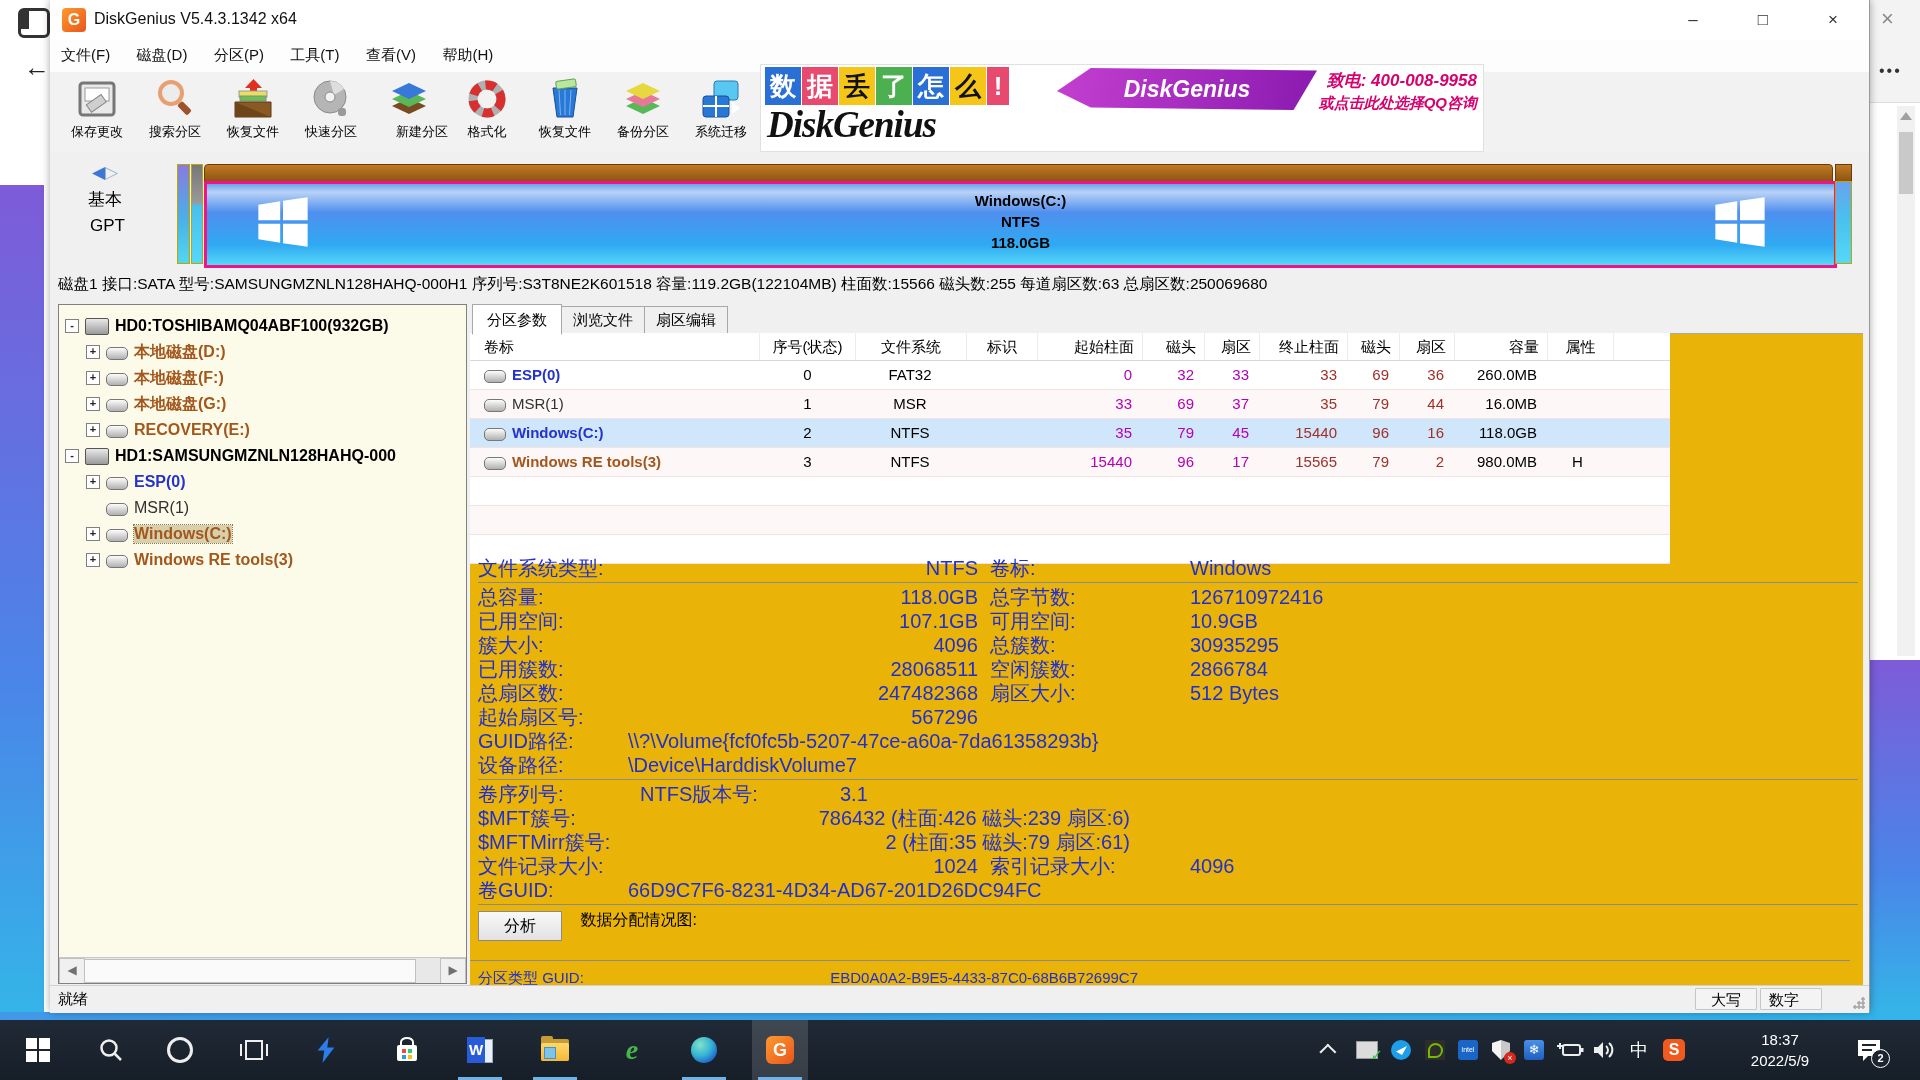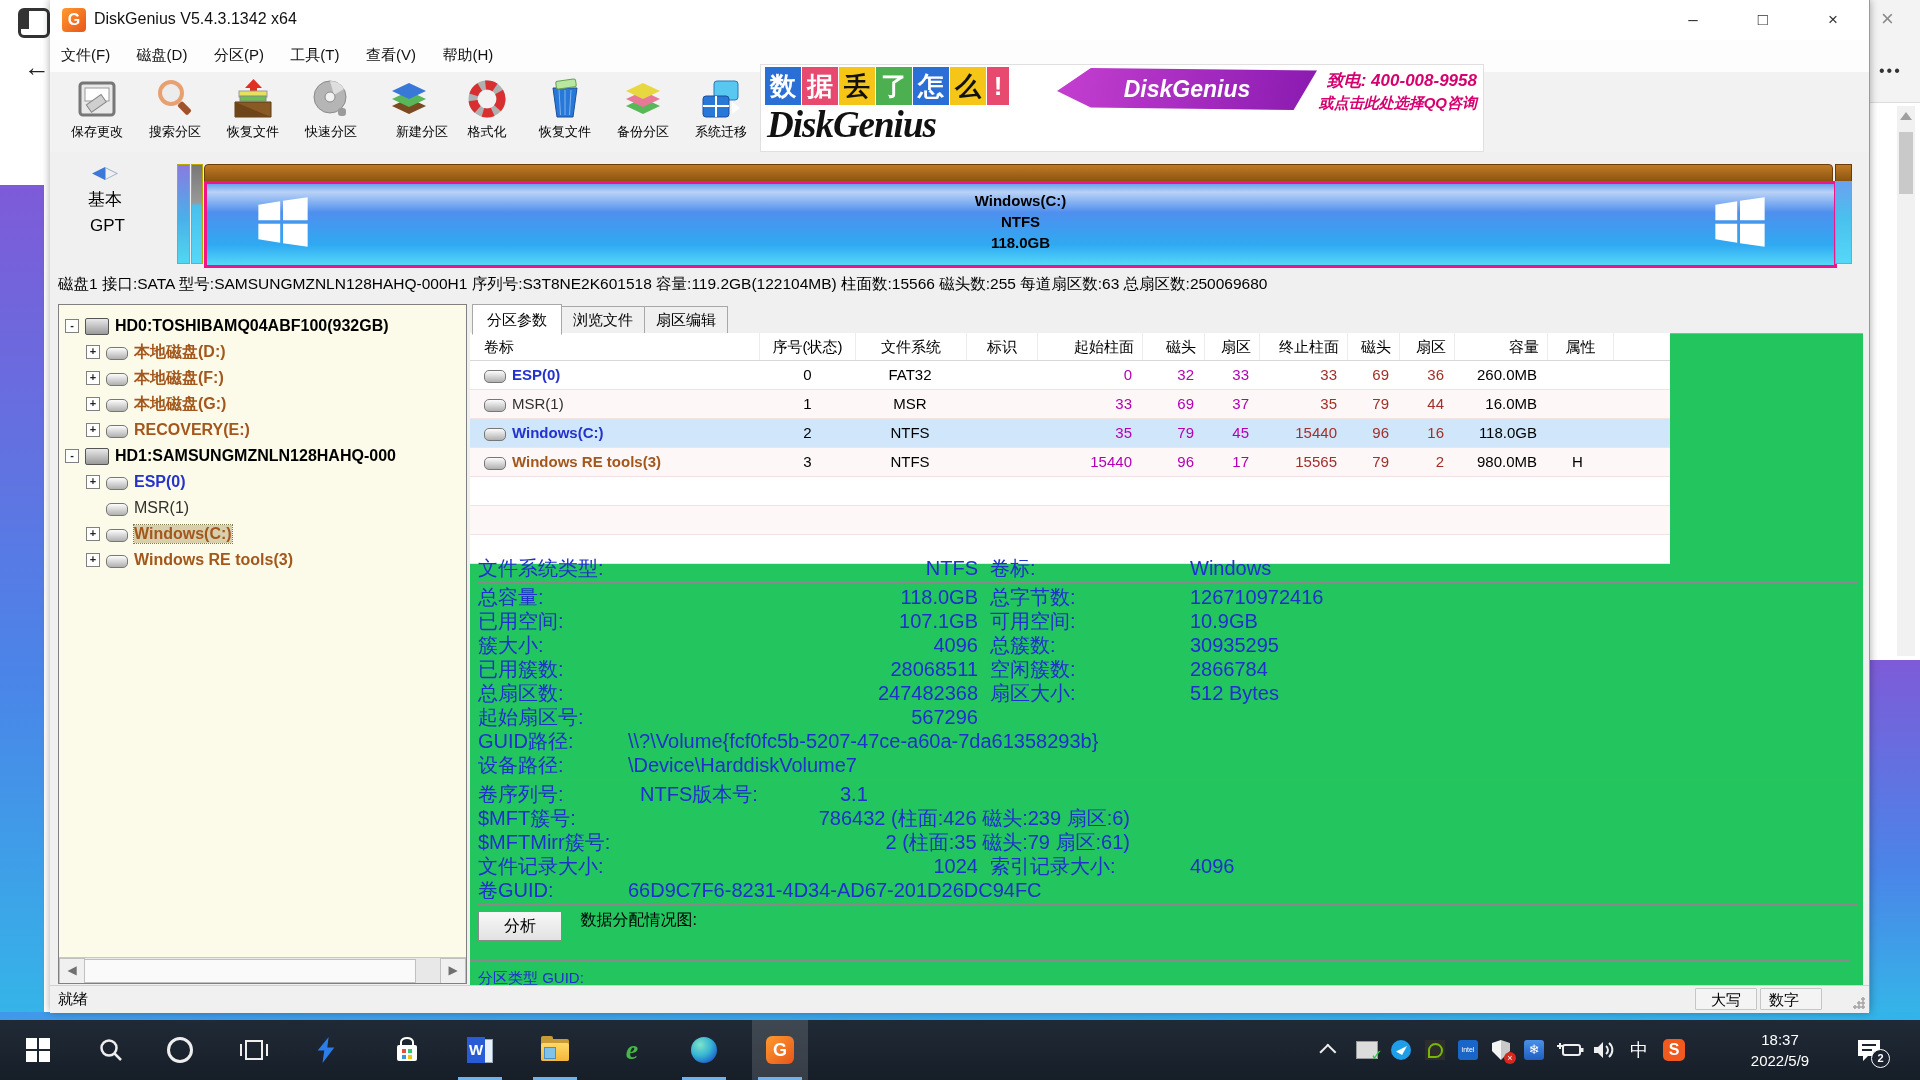--- a/index.html
+++ b/index.html
@@ -82,21 +82,21 @@
     background:linear-gradient(180deg,#e8e8e8,#9a9a9a);}
   .pt-ico{flex:0 0 20px;height:11px;margin:2px 6px 0 0;border:1px solid #777;border-radius:5px;
     background:linear-gradient(180deg,#fdfdfd,#b0b0b0);}
   .tlabel{font-size:16px;font-weight:bold;}
   .t-black{color:#000;} .t-brown{color:#a3571c;} .t-blue{color:#2433cc;} .t-gray{color:#303030;font-weight:normal;}
   .tsel{background:#d8d0ac;outline:1px dotted #86794f;}
   #tree-hscroll{position:absolute;left:0;bottom:0;width:100%;height:25px;background:#e8e8e8;border-top:1px solid #c8c8c8;}
   .harrow{position:absolute;top:0;width:24px;height:24px;background:#f0f0f0;border:1px solid #c0c0c0;color:#707070;font-size:12px;line-height:23px;text-align:center;}
   #tree-thumb{position:absolute;left:25px;top:1px;width:330px;height:22px;background:#fafafa;border:1px solid #c0c0c0;}
 
-  #rightpanel{position:absolute;left:420px;top:0;width:1393px;height:685px;background:#22c55e;overflow:hidden;}
+  #rightpanel{position:absolute;left:420px;top:0;width:1393px;height:685px;background:#eab308;overflow:hidden;}
   #tabstrip{position:absolute;left:0;top:0;width:100%;height:33px;background:#f0f0f0;border-bottom:1px solid #a8a8a8;}
   .tab{position:absolute;top:6px;height:26px;line-height:26px;text-align:center;font-size:15px;color:#000;border:1px solid #a8a8a8;background:#f0f0f0;}
   .tab.active{top:4px;height:29px;line-height:29px;background:#fff;border-bottom:1px solid #fff;z-index:2;}
 
   #table{position:absolute;left:0;top:33px;width:1200px;}
   .hrow{display:flex;height:27px;line-height:27px;border-bottom:1px solid #d8d8d8;background:#fff;font-size:15px;color:#000;}
   .hrow>div{border-right:1px solid #ececec;}
   .drow-t{display:flex;height:28px;line-height:28px;font-size:15px;border-bottom:1px solid #f2e3e3;background:#fff;}
   .drow-t.alt{background:#fdf7f7;}
   .drow-t.sel{background:#cfe6fb;}
@@ -559,20 +559,21 @@
           <div class="ddiv"></div>
         </div>
 
         <div id="analyze-row">
           <span id="analyze-btn">分析</span>
           <span id="alloc-lbl">数据分配情况图:</span>
         </div>
         <div id="bottom-div"></div>
         <div id="guid-row">
           <span class="dl" style="width:190px;">分区类型 GUID:</span>
+          <span class="dvwide" style="width:470px;">EBD0A0A2-B9E5-4433-87C0-68B6B72699C7</span>
         </div>
       </div>
     </div>
 
     <div id="statusbar">
       <span style="position:absolute;left:8px;top:4px;">就绪</span>
       <span class="sb-sec" style="left:1645px;width:62px;text-align:center;">大写</span>
       <span class="sb-sec" style="left:1710px;width:62px;text-align:left;">数字</span>
       <span id="grip"></span>
     </div>

